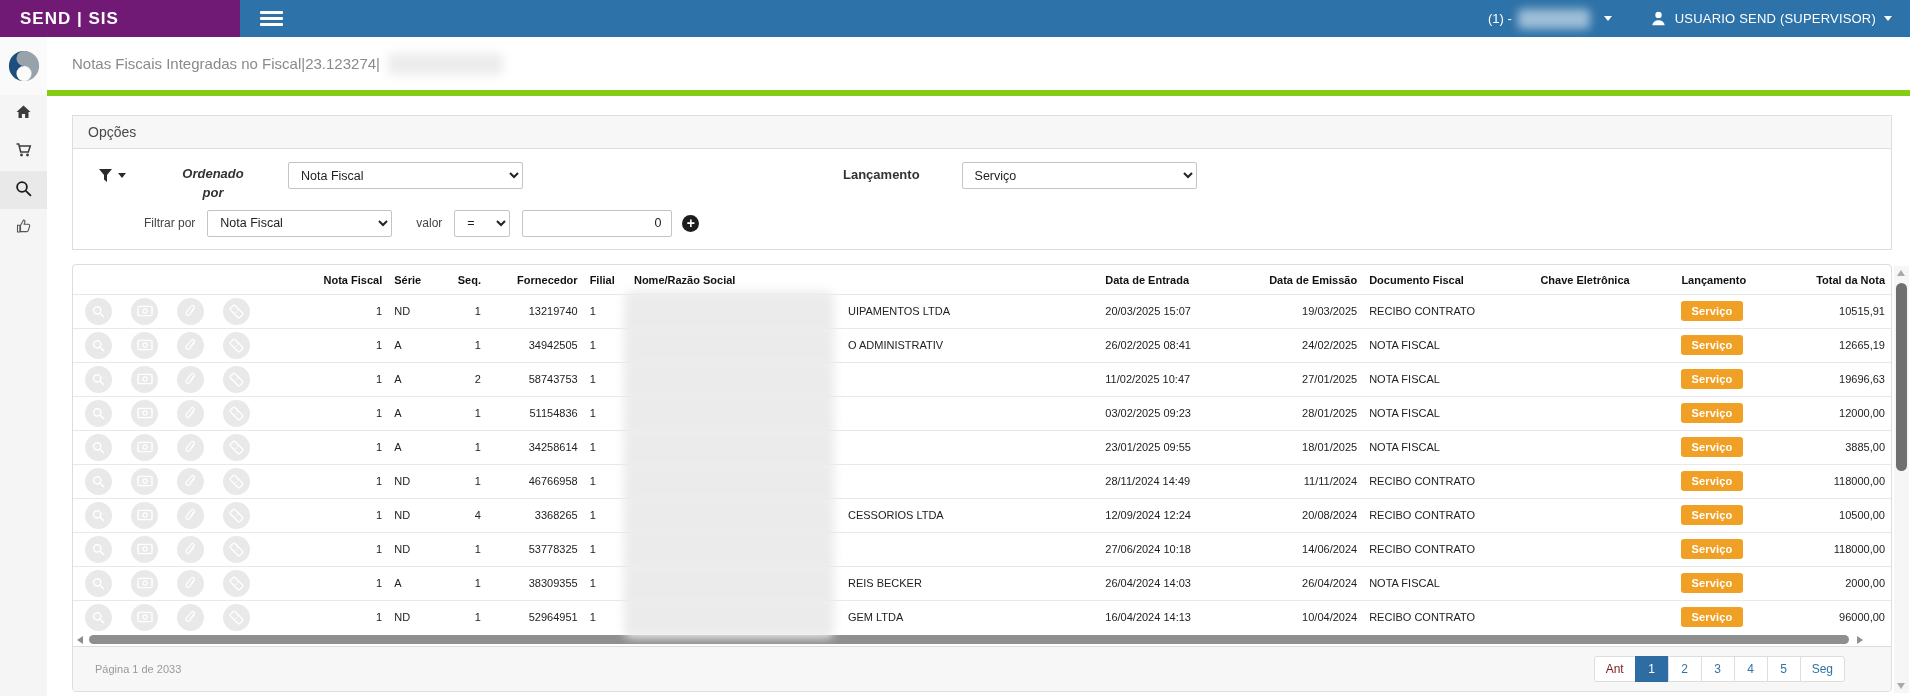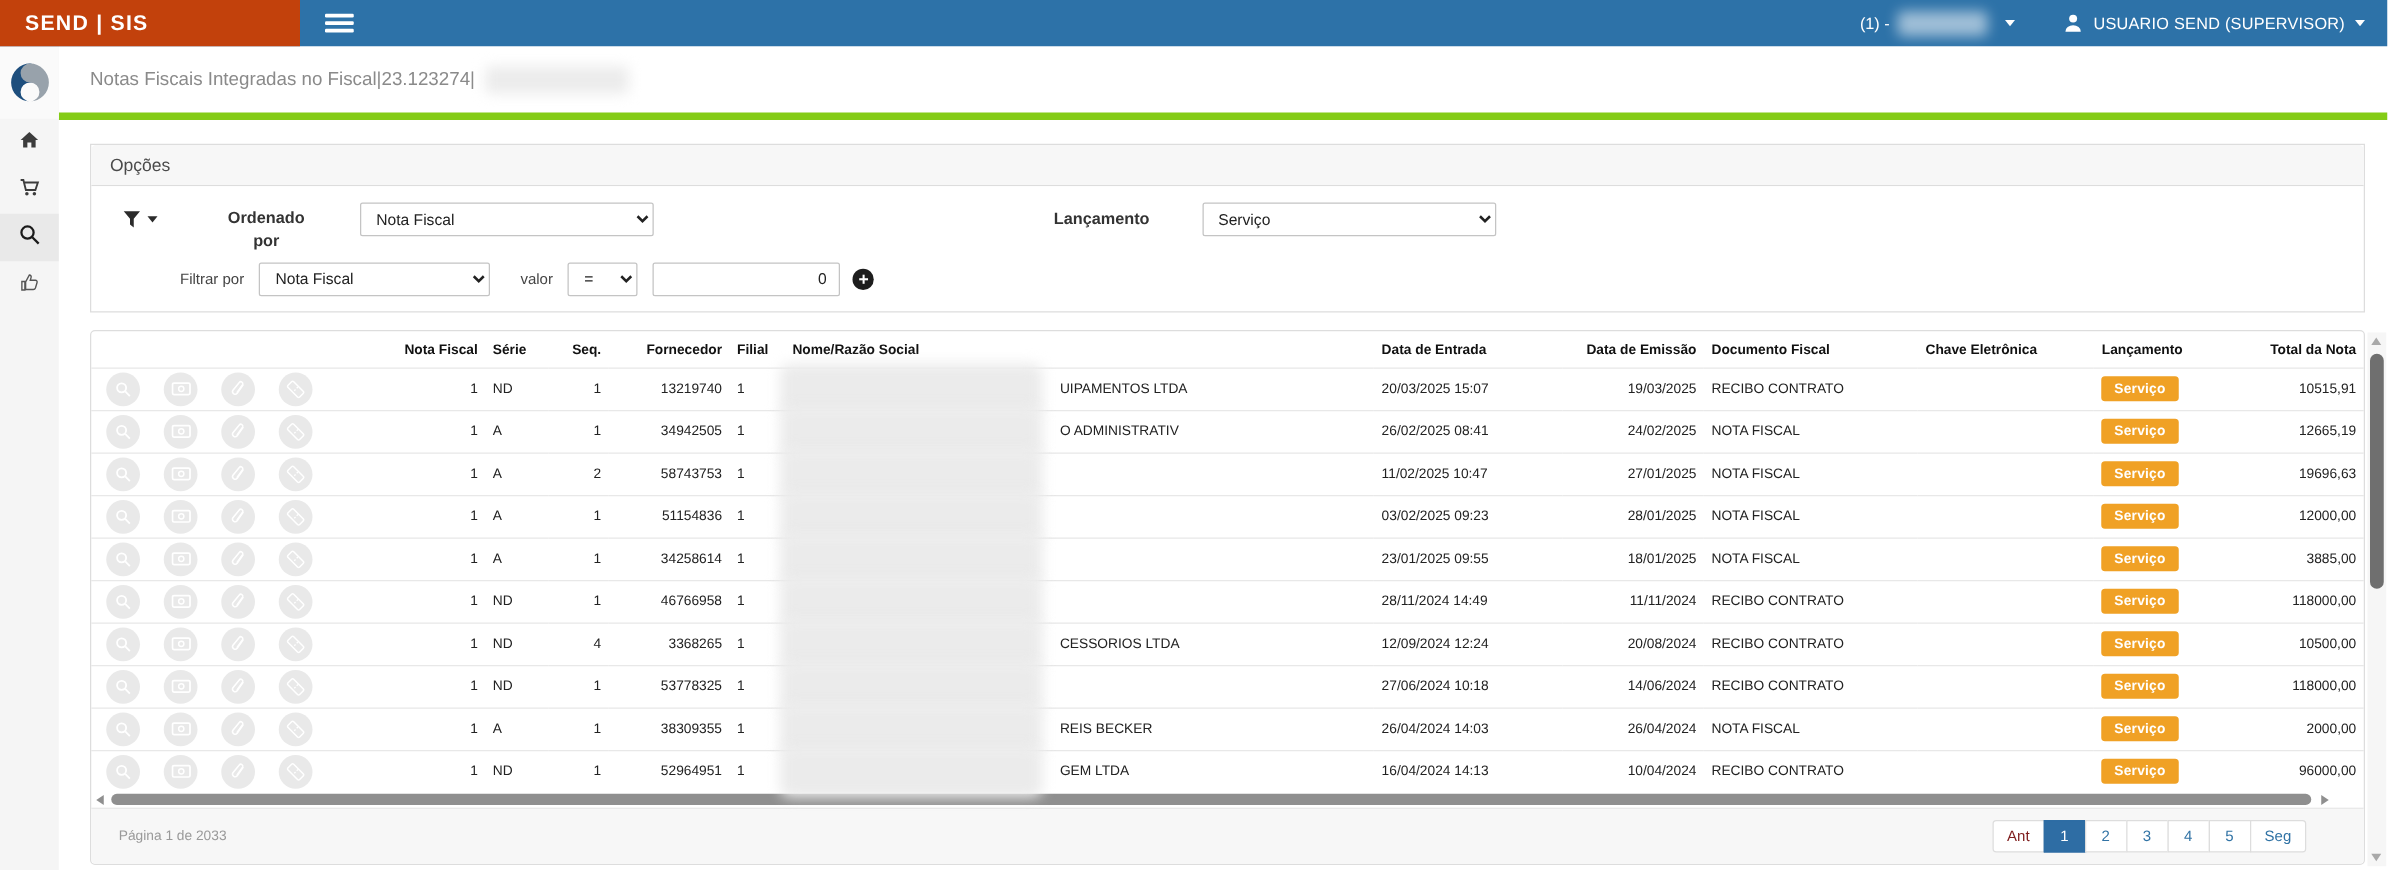--- a/index.html
+++ b/index.html
@@ -4,21 +4,21 @@
 <style>
   * { box-sizing: border-box; }
   html,body { margin:0; padding:0; }
   body {
     width:1910px; height:696px; overflow:hidden; position:relative;
     font-family:"Liberation Sans", sans-serif; background:#fff; color:#333;
   }
 
   
   .topbar { height:37px; background:#2d72a8; display:flex; align-items:center; position:relative; z-index:10; }
-  .brand-block { width:240px; height:37px; background:#c2410c; display:flex; align-items:center; padding-left:20px; }
+  .brand-block { width:240px; height:37px; background:#701a75; display:flex; align-items:center; padding-left:20px; }
   .brand { color:#fff; font-size:17px; font-weight:bold; letter-spacing:1px; white-space:nowrap; }
   .hamburger { margin-left:16px; cursor:pointer; padding:4px; }
   .hamburger div { width:23px; height:3px; background:#fff; margin:3px 0; border-radius:1px; }
   .topbar-right { margin-left:auto; display:flex; align-items:center; padding-right:18px; color:#fff; font-size:13px; }
   .ctx-label { margin-right:6px; }
   .blur-chip { width:72px; height:20px; background:rgba(255,255,255,0.55); border-radius:4px; filter:blur(5px); }
   .caret-down { width:0; height:0; border-left:4px solid transparent; border-right:4px solid transparent; border-top:5px solid #fff; margin:0 10px 0 14px; }
   .user-wrap { display:flex; align-items:center; margin-left:28px; cursor:pointer; }
   .user-wrap svg { margin-right:8px; }
   .user-name { font-size:13px; letter-spacing:.2px; }
@@ -40,21 +40,21 @@
 
   .panel { border:1px solid #ddd; border-radius:0; background:#fff; }
   .panel-heading { background:#f7f7f7; border-bottom:1px solid #ddd; padding:8px 15px; font-size:14px; color:#4a4a4a; border-radius:4px 4px 0 0; }
 
   
   .options-body { padding:13px 15px 12px 15px; }
   .opt-row1 { display:flex; align-items:flex-start; }
   .funnel-btn { margin:6px 0 0 10px; display:flex; align-items:center; cursor:pointer; }
   .funnel-btn .caret-dk { width:0; height:0; border-left:4px solid transparent; border-right:4px solid transparent; border-top:5px solid #2b2b2b; margin-left:4px; }
   .lbl-strong { font-weight:bold; font-size:13px; color:#333; }
-  .lbl-ordenado { width:78px; margin-left:48px; text-align:center; line-height:1.45; padding-top:3px; }
+  .lbl-ordenado { width:78px; margin-left:48px; text-align:center; line-height:1.45; padding-top:3px;font-style:italic; }
   .sel { height:27px; border:1px solid #c4c4c4; border-radius:2px; font-size:12.5px; color:#222; background:#fff; padding:0 4px 0 8px; font-family:"Liberation Sans",sans-serif; }
   .sel-ordenado { width:235px; margin-left:36px; }
   .lbl-lanc { margin-left:320px; padding-top:5px; }
   .sel-lanc { width:235px; margin-left:42px; }
   .opt-row2 { display:flex; align-items:center; margin:7px 0 0 56px; font-size:12px; color:#444; }
   .sel-filtrar { width:185px; margin-left:12px; }
   .lbl-valor { margin-left:24px; }
   .sel-op { width:56px; margin-left:12px; }
   .val-input { width:150px; height:27px; border:1px solid #c4c4c4; border-radius:2px; margin-left:12px; text-align:right; font-size:12.5px; padding:0 10px; font-family:"Liberation Sans",sans-serif; color:#222; }
   .plus-btn { width:17px; height:17px; border-radius:50%; background:#1d1d1d; color:#fff; display:flex; align-items:center; justify-content:center; font-size:14px; font-weight:bold; margin-left:10px; cursor:pointer; line-height:1; padding-bottom:1px; }

